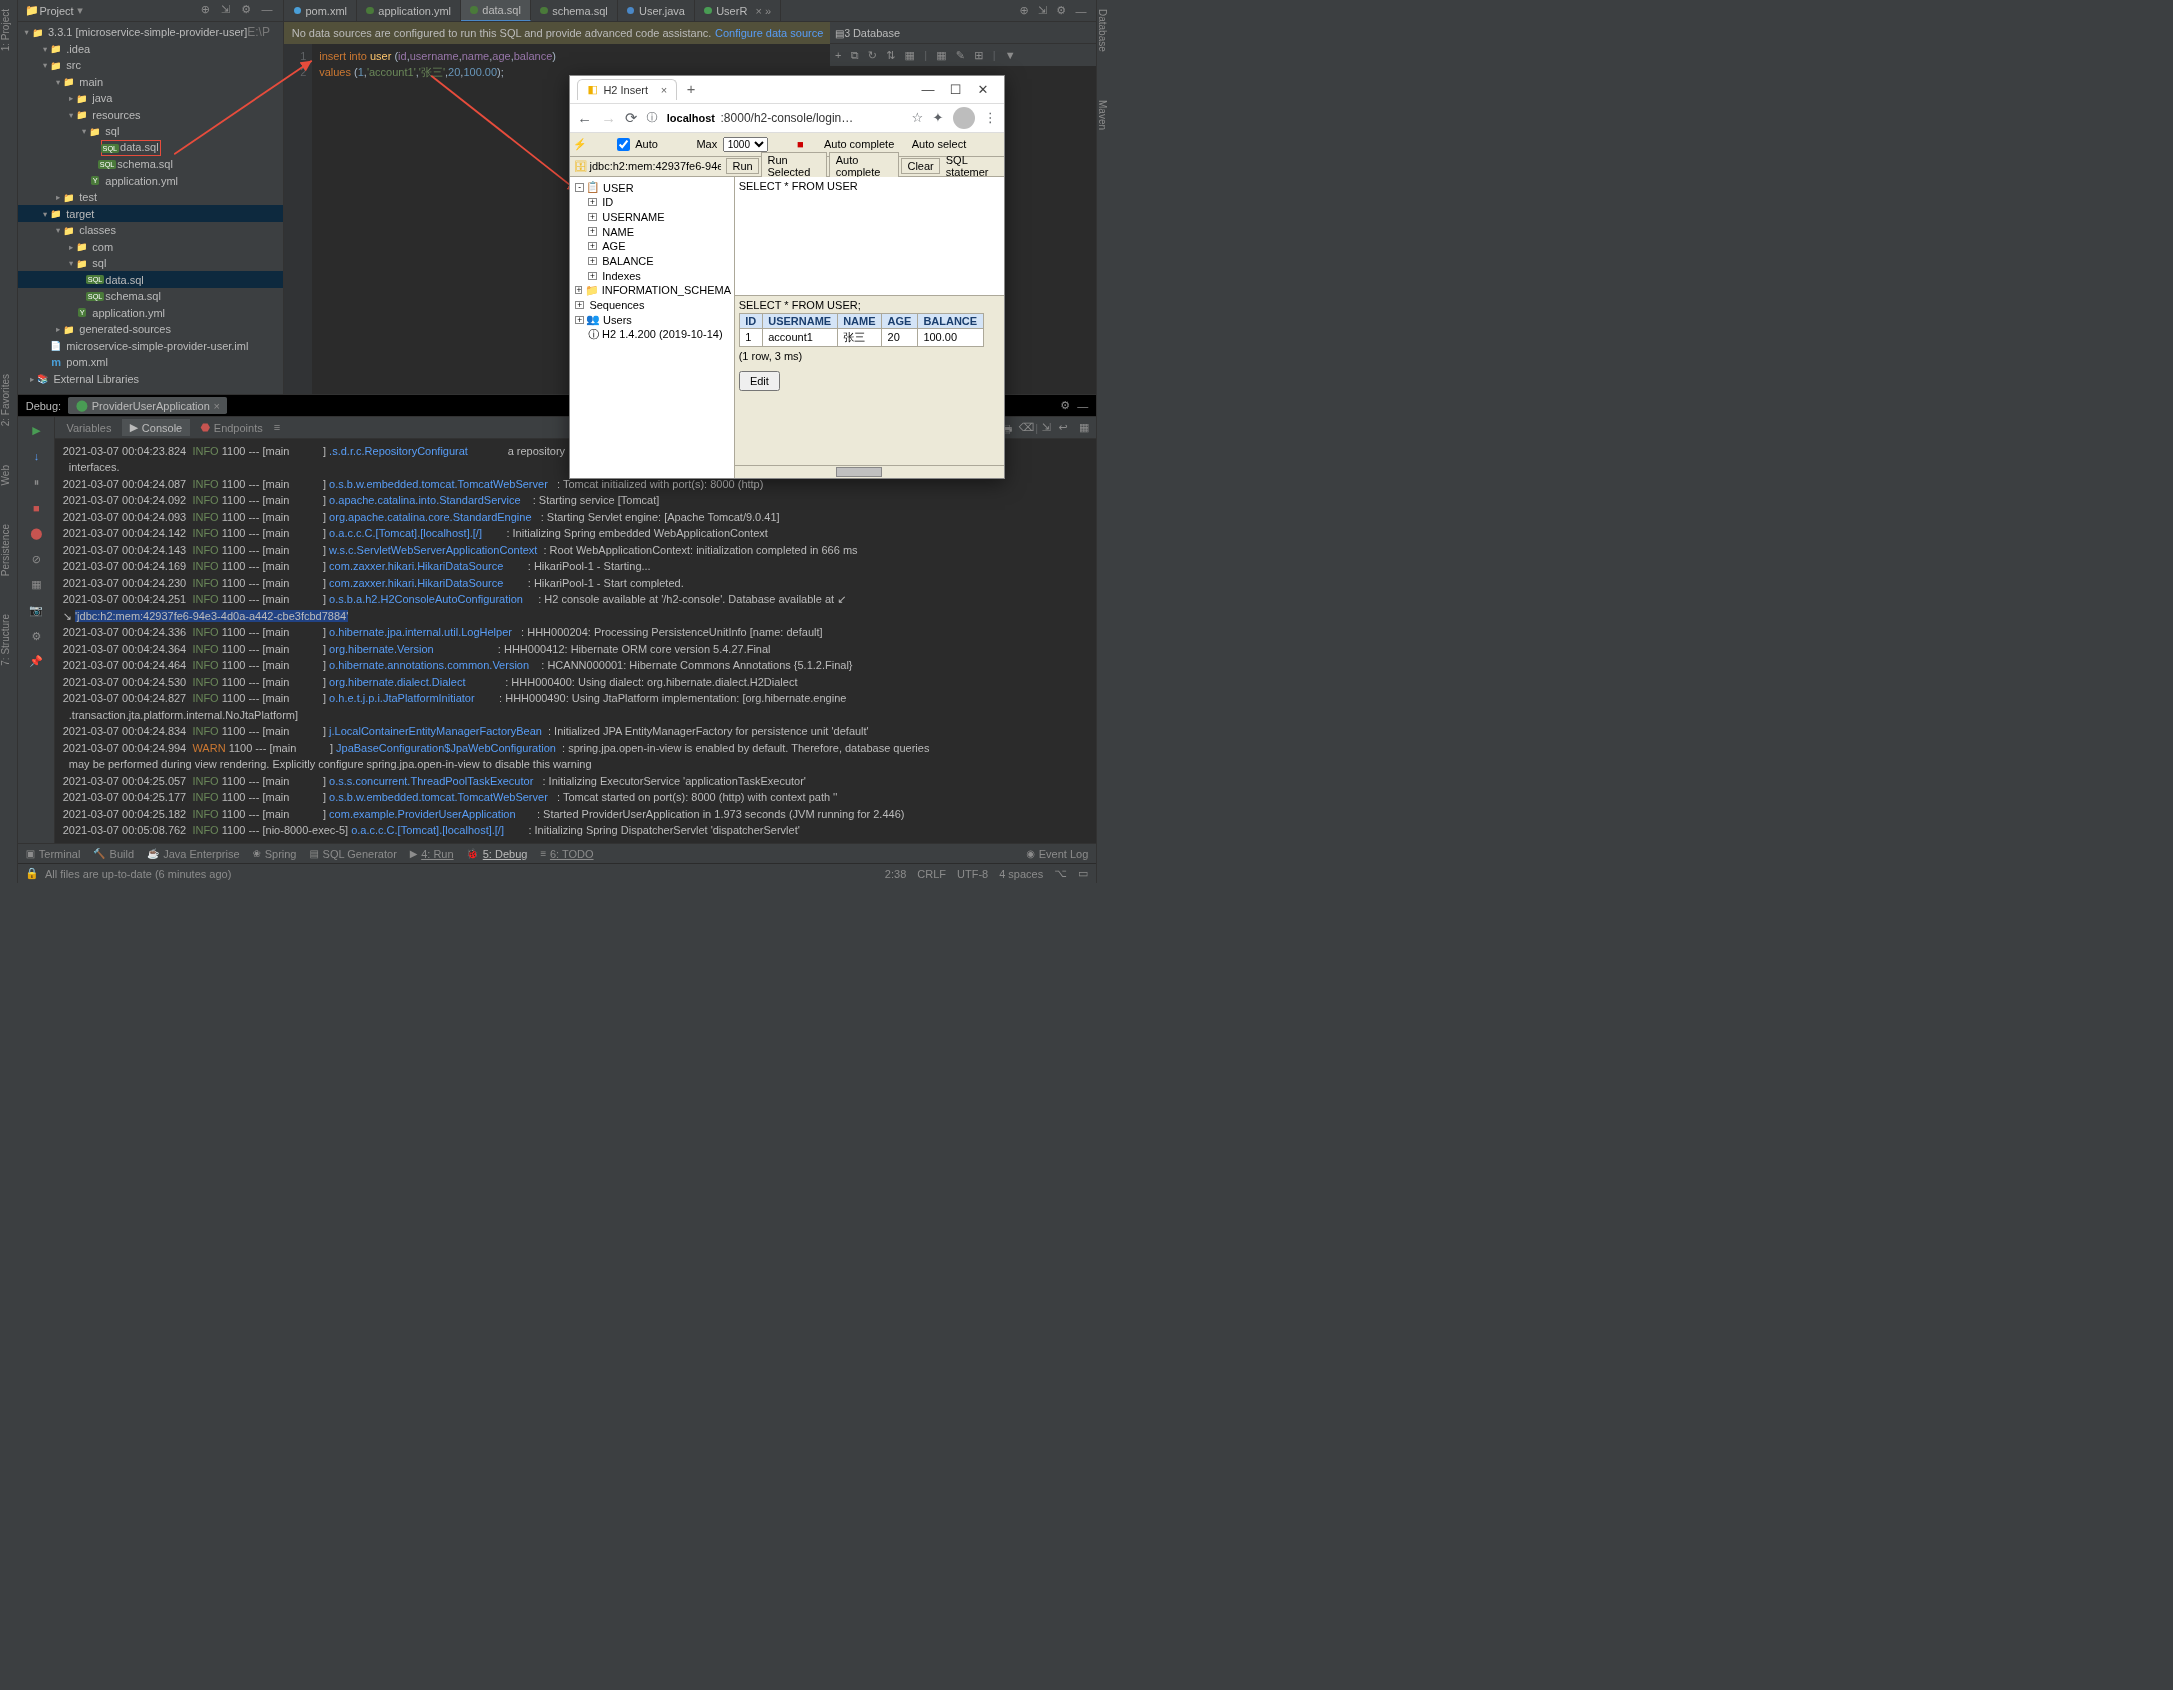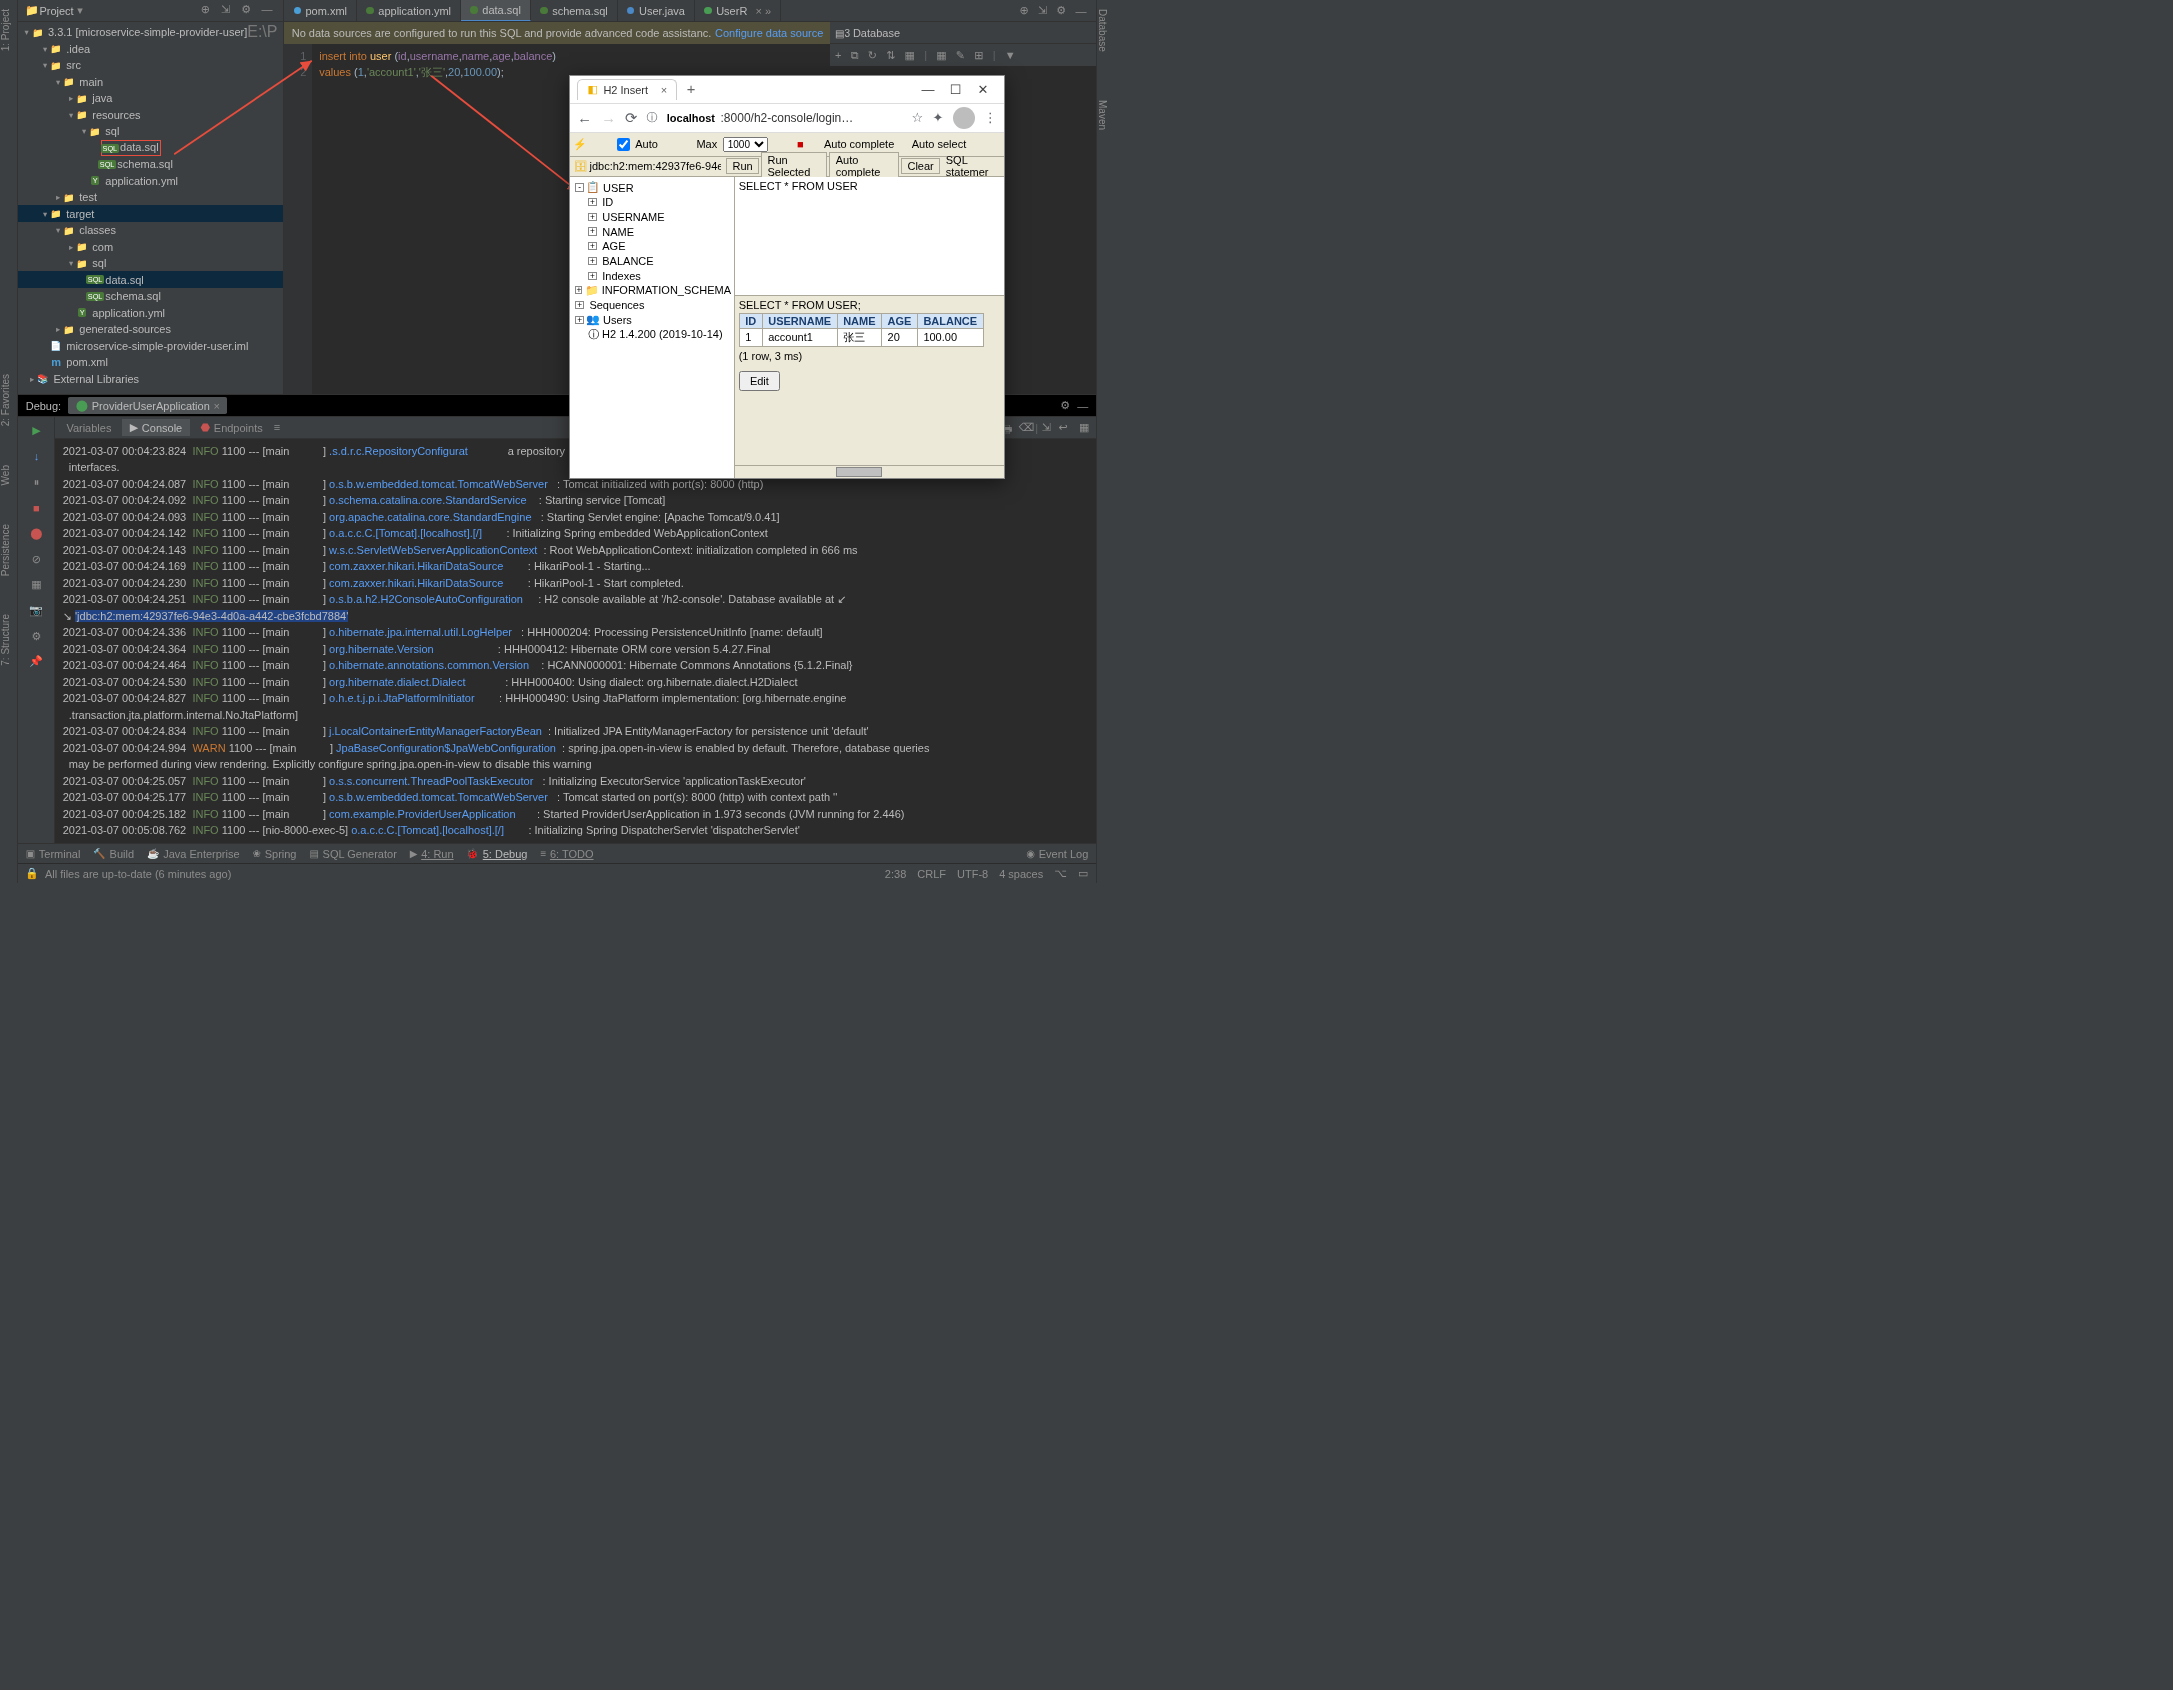--- a/index.html
+++ b/index.html
@@ -14,21 +14,21 @@
 .proj-hdr{height:22px;display:flex;align-items:center;padding:0 7.3px;background:#3c3f41;border-bottom:0.9px solid #323232}
 .proj-hdr .t{color:#bbb;font-weight:500}
 .proj-hdr .sp{flex:1}
 .proj-hdr .ic{width:14.7px;height:14.7px;margin-left:5.5px;color:#8c8c8c;cursor:pointer}
 .tree{flex:1;overflow:auto;padding:1.8px 0}
 .tree .n{display:flex;align-items:center;height:16.5px;padding-right:3.7px;cursor:pointer;white-space:nowrap}
 .tree .n.sel{background:#0d293e}
 .tree .ar{width:9.2px;color:#8c8c8c;font-size:8.3px;text-align:center}
 .tree .fi{width:13px;height:13px;margin-right:3.7px;display:inline-flex;align-items:center;justify-content:center;font-size:9.2px}
 .tree .lbl{color:#bbb}
-.tree .ext{color:#787878;margin-left:0;font-size:16px}
+.tree .ext{color:#787878;margin-left:0;font-size:12px}
 .ic-dir{color:#9a7b4f}
 .ic-dir-o{color:#cc7832}
 .ic-sql{background:#4a7a3a;color:#fff;font-size:7.3px;padding:0 1.8px;border-radius:1.8px}
 .ic-yml{background:#4a7a3a;color:#fff;font-size:7.3px;padding:0 1.8px;border-radius:1.8px}
 .ic-pom{color:#4a9fd8}
 .redbox{border:1.8px solid #e74c3c;padding:0 1.8px}
 .editor{flex:1;display:flex;flex-direction:column;background:#2b2b2b;position:relative}
 .tabs{height:22px;display:flex;background:#3c3f41;border-bottom:0.9px solid #323232;overflow:hidden}
 .tab{display:flex;align-items:center;padding:0 9.2px;border-right:0.9px solid #323232;color:#bbb;cursor:pointer;gap:4.6px}
 .tab.act{background:#4e5254;border-bottom:1.8px solid #4a88c7}
@@ -381,21 +381,21 @@
         <span style="color:#606366">|</span>
         <span class="ic">⇲</span>
         <span class="ic">↩</span>
         <span style="margin-left:auto"></span>
         <span class="ic">▦</span>
       </div>
       <div class="console" id="console">
             <div class="ln"><span class="ts">2021-03-07 00:04:23.824</span>  <span class="inf">INFO</span> <span class="ts">1100</span> --- [main           ] <span class="cls">.s.d.r.c.RepositoryConfigurat</span>             a repository</div>
             <div class="ln">  interfaces.</div>
             <div class="ln"><span class="ts">2021-03-07 00:04:24.087</span>  <span class="inf">INFO</span> <span class="ts">1100</span> --- [main           ] <span class="cls">o.s.b.w.embedded.tomcat.TomcatWebServer</span>   : Tomcat initialized with port(s): 8000 (http)</div>
-            <div class="ln"><span class="ts">2021-03-07 00:04:24.092</span>  <span class="inf">INFO</span> <span class="ts">1100</span> --- [main           ] <span class="cls">o.schema.catalina.core.StandardService</span>    : Starting service [Tomcat]</div>
+            <div class="ln"><span class="ts">2021-03-07 00:04:24.092</span>  <span class="inf">INFO</span> <span class="ts">1100</span> --- [main           ] <span class="cls">o.apache.catalina.into.StandardService</span>    : Starting service [Tomcat]</div>
             <div class="ln"><span class="ts">2021-03-07 00:04:24.093</span>  <span class="inf">INFO</span> <span class="ts">1100</span> --- [main           ] <span class="cls">org.apache.catalina.core.StandardEngine</span>   : Starting Servlet engine: [Apache Tomcat/9.0.41]</div>
             <div class="ln"><span class="ts">2021-03-07 00:04:24.142</span>  <span class="inf">INFO</span> <span class="ts">1100</span> --- [main           ] <span class="cls">o.a.c.c.C.[Tomcat].[localhost].[/]</span>        : Initializing Spring embedded WebApplicationContext</div>
             <div class="ln"><span class="ts">2021-03-07 00:04:24.143</span>  <span class="inf">INFO</span> <span class="ts">1100</span> --- [main           ] <span class="cls">w.s.c.ServletWebServerApplicationContext</span>  : Root WebApplicationContext: initialization completed in 666 ms</div>
             <div class="ln"><span class="ts">2021-03-07 00:04:24.169</span>  <span class="inf">INFO</span> <span class="ts">1100</span> --- [main           ] <span class="cls">com.zaxxer.hikari.HikariDataSource</span>        : HikariPool-1 - Starting...</div>
             <div class="ln"><span class="ts">2021-03-07 00:04:24.230</span>  <span class="inf">INFO</span> <span class="ts">1100</span> --- [main           ] <span class="cls">com.zaxxer.hikari.HikariDataSource</span>        : HikariPool-1 - Start completed.</div>
             <div class="ln"><span class="ts">2021-03-07 00:04:24.251</span>  <span class="inf">INFO</span> <span class="ts">1100</span> --- [main           ] <span class="cls">o.s.b.a.h2.H2ConsoleAutoConfiguration</span>     : H2 console available at '/h2-console'. Database available at ↙</div>
             <div class="ln">↘ <span class="hl">'jdbc:h2:mem:42937fe6-94e3-4d0a-a442-cbe3fcbd7884'</span></div>
             <div class="ln"><span class="ts">2021-03-07 00:04:24.336</span>  <span class="inf">INFO</span> <span class="ts">1100</span> --- [main           ] <span class="cls">o.hibernate.jpa.internal.util.LogHelper</span>   : HHH000204: Processing PersistenceUnitInfo [name: default]</div>
             <div class="ln"><span class="ts">2021-03-07 00:04:24.364</span>  <span class="inf">INFO</span> <span class="ts">1100</span> --- [main           ] <span class="cls">org.hibernate.Version</span>                     : HHH000412: Hibernate ORM core version 5.4.27.Final</div>
             <div class="ln"><span class="ts">2021-03-07 00:04:24.464</span>  <span class="inf">INFO</span> <span class="ts">1100</span> --- [main           ] <span class="cls">o.hibernate.annotations.common.Version</span>    : HCANN000001: Hibernate Commons Annotations {5.1.2.Final}</div>

